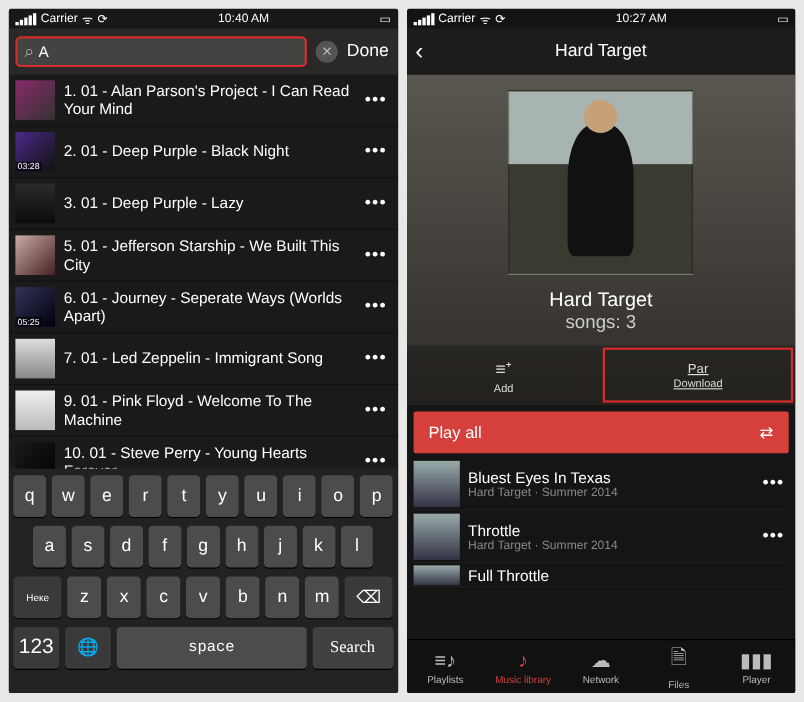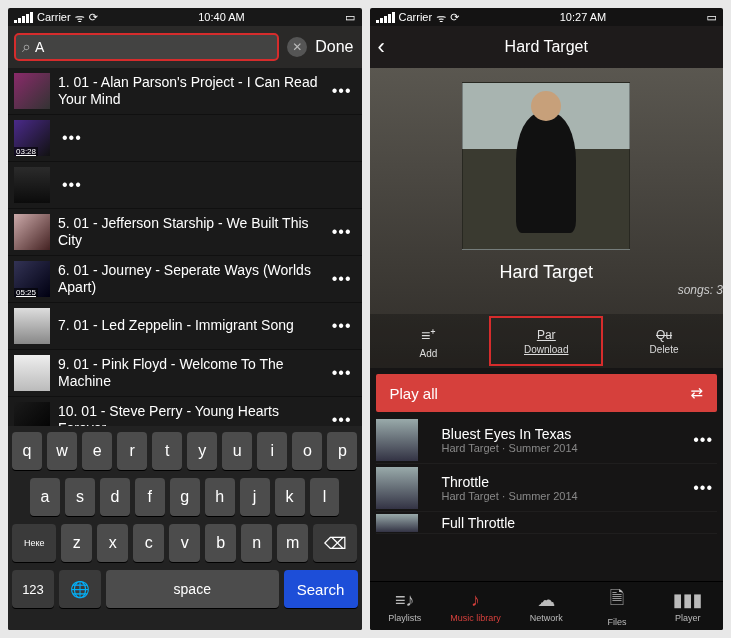--- a/index.html
+++ b/index.html
@@ -79,21 +79,21 @@
   .thumb.t1{background:linear-gradient(135deg,#8a2a6a,#333);}
   .thumb.t2{background:linear-gradient(135deg,#4a2a8a,#111);}
   .thumb.t3{background:linear-gradient(180deg,#2b2b2b,#0b0b0b);}
   .thumb.t4{background:linear-gradient(135deg,#caa,#422);}
   .thumb.t5{background:linear-gradient(135deg,#335,#001);}
   .thumb.t6{background:linear-gradient(180deg,#ddd,#888);}
   .thumb.t7{background:linear-gradient(180deg,#eee,#bbb);}
   .thumb.t8{background:linear-gradient(135deg,#1a1a1a,#000);}
   .dur {
     position:absolute;left:0;bottom:0;font-size:8px;color:#fff;
-    background:rgba(0,0,0,0.6);padding:0 2px;text-decoration:underline;
+    background:rgba(0,0,0,0.6);padding:0 2px;
   }
   .song-title { flex:1; font-size:14px; line-height:1.25;}
   .more { color:#fff; font-size:16px; letter-spacing:1px; padding:0 4px;}
   
   .keyboard {
     position:absolute;bottom:0;left:0;right:0;
     background:#222; padding:6px 4px 6px 4px;
     display:flex;flex-direction:column;gap:8px;
     height:204px;
   }
@@ -104,22 +104,22 @@
     display:flex;align-items:center;justify-content:center;
     font-size:16px;
     box-shadow:0 1px 0 #000;
   }
   .krow.second { padding:0 18px;}
   .key.wide { max-width:44px; background:#3a3a3a;}
   .key.del { max-width:44px; background:#3a3a3a;}
   .krow.bottom .key { max-width:none;}
   .k123{flex:0 0 42px;background:#3a3a3a;}
   .kglobe{flex:0 0 42px;background:#3a3a3a;}
-  .kspace{flex:1;background:#4c4c4c;}
-  .ksearch{flex:0 0 74px;background:#1d4ed8;}
+  .kspace{flex:1;background:#4c4c4c;font-family:Liberation Mono, monospace;}
+  .ksearch{flex:0 0 74px;background:#404040;font-family:Liberation Serif, serif;}
   
   .p2 { background:#161515;}
   .nav-bar {
     height:42px;display:flex;align-items:center;justify-content:center;
     position:relative;color:#fff;background:#1e1b1b;
   }
   .back {
     position:absolute;left:8px;top:0;bottom:0;display:flex;align-items:center;
     font-size:22px;color:#fff;
   }
@@ -136,40 +136,40 @@
   }
   .person{
     position:absolute;left:50%;top:30px;transform:translateX(-50%);
     width:60px;height:120px;background:#111;border-radius:40% 40% 10% 10%;
   }
   .person::before{
     content:"";position:absolute;top:-22px;left:50%;transform:translateX(-50%);
     width:30px;height:30px;border-radius:50%;background:#c7a07a;
   }
   .album-title{text-align:center;margin-top:12px;font-size:18px;}
-  .album-sub{text-align:right;font-size:12px;color:#ccc;font-style:italic;}
+  .album-sub{text-align:center;font-size:17px;color:#ccc;}
   .hero-toolbar{
     position:absolute;bottom:0;left:0;right:0;height:54px;
     display:flex;background:rgba(0,0,0,0.25);
   }
   .hero-btn{
     flex:1;display:flex;flex-direction:column;align-items:center;justify-content:center;
     font-size:10px;color:#ddd;gap:2px;position:relative;
   }
   .hero-btn .hi{font-size:16px;}
   .hero-btn.hl{outline:2px solid #d62c2c;outline-offset:-4px;text-decoration:underline;}
   .hero-btn.hl .toplbl{text-decoration:underline;font-size:12px;}
   .playall{
     height:38px;background:#d6403c;color:#fff;display:flex;align-items:center;
     padding:0 14px;justify-content:space-between;font-size:15px;
     margin:6px 6px 0 6px;border-radius:2px;
   }
   .track-list{padding:4px 6px 0 6px;}
   .track-row{
-    display:flex;align-items:center;gap:24px;color:#fff;min-height:48px;
+    display:flex;align-items:center;gap:8px;color:#fff;min-height:48px;
     border-bottom:1px solid rgba(255,255,255,0.04);
   }
   .track-thumb{width:42px;height:42px;background:linear-gradient(180deg,#9aa,#334);}
   .track-info{flex:1;}
   .track-title{font-size:14px;}
   .track-sub{font-size:11px;color:#888;}
   .tab-bar{
     position:absolute;bottom:0;left:0;right:0;height:49px;
     background:#111;display:flex;border-top:1px solid #000;
   }
@@ -217,26 +217,28 @@
       <div class="thumb t1">
           <span class="dur"></span>
         </div>
       <div class="song-title">1. 01 - Alan Parson's Project - I Can Read Your Mind</div>
       <div class="more">•••</div>
     </div>
     <div class="song-row">
       <div class="thumb t2">
           <span class="dur">03:28</span>
         </div>
+      <div class="song-title">2. 01 - Deep Purple - Black Night</div>
       <div class="more">•••</div>
     </div>
     <div class="song-row">
       <div class="thumb t3">
           <span class="dur"></span>
         </div>
+      <div class="song-title">3. 01 - Deep Purple - Lazy</div>
       <div class="more">•••</div>
     </div>
     <div class="song-row">
       <div class="thumb t4">
           <span class="dur"></span>
         </div>
       <div class="song-title">5. 01 - Jefferson Starship - We Built This City</div>
       <div class="more">•••</div>
     </div>
     <div class="song-row">
@@ -300,21 +302,21 @@
       <div class="key">c</div>
       <div class="key">v</div>
       <div class="key">b</div>
       <div class="key">n</div>
       <div class="key">m</div>
       <div class="key del">
           <span>⌫</span>
         </div>
     </div>
     <div class="krow bottom">
-      <div class="key k123" style="font-size:13px;">123</div>
+      <div class="key k123" style="font-size:19px;">123</div>
       <div class="key kglobe">
           <span>🌐</span>
         </div>
       <div class="key kspace" style="font-size:14px;">space</div>
       <div class="key ksearch" style="font-size:15px;">Search</div>
     </div>
   </div>
 </div>
 
 <div class="phone p2">
@@ -352,24 +354,20 @@
     <div class="album-sub">songs: 3</div>
     <div class="hero-toolbar">
       <div class="hero-btn">
         <span class="hi">≡⁺</span>
         <span>Add</span>
       </div>
       <div class="hero-btn hl">
         <span class="toplbl">Par</span>
         <span>Download</span>
       </div>
-      <div class="hero-btn">
-        <span class="hi" style="font-size:12px;text-decoration:line-through;">Qu</span>
-        <span>Delete</span>
-      </div>
     </div>
   </div>
 
   <div class="playall">
     <span>Play all</span>
     <span>⇄</span>
   </div>
 
   <div class="track-list">
     <div class="track-row">

